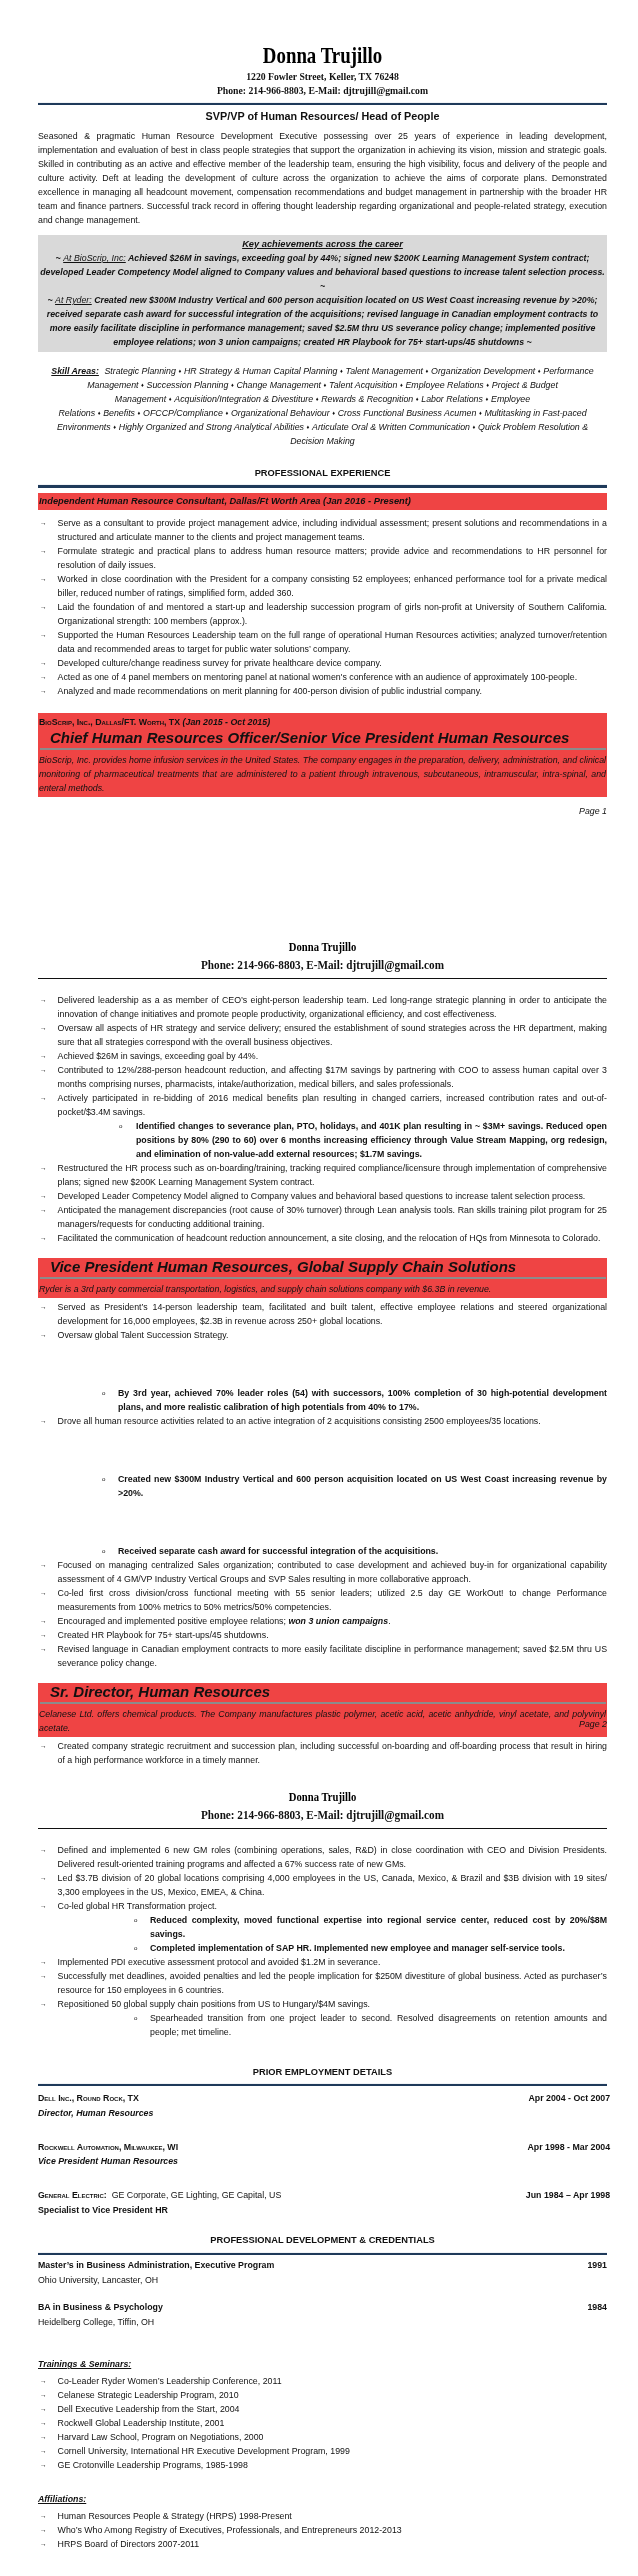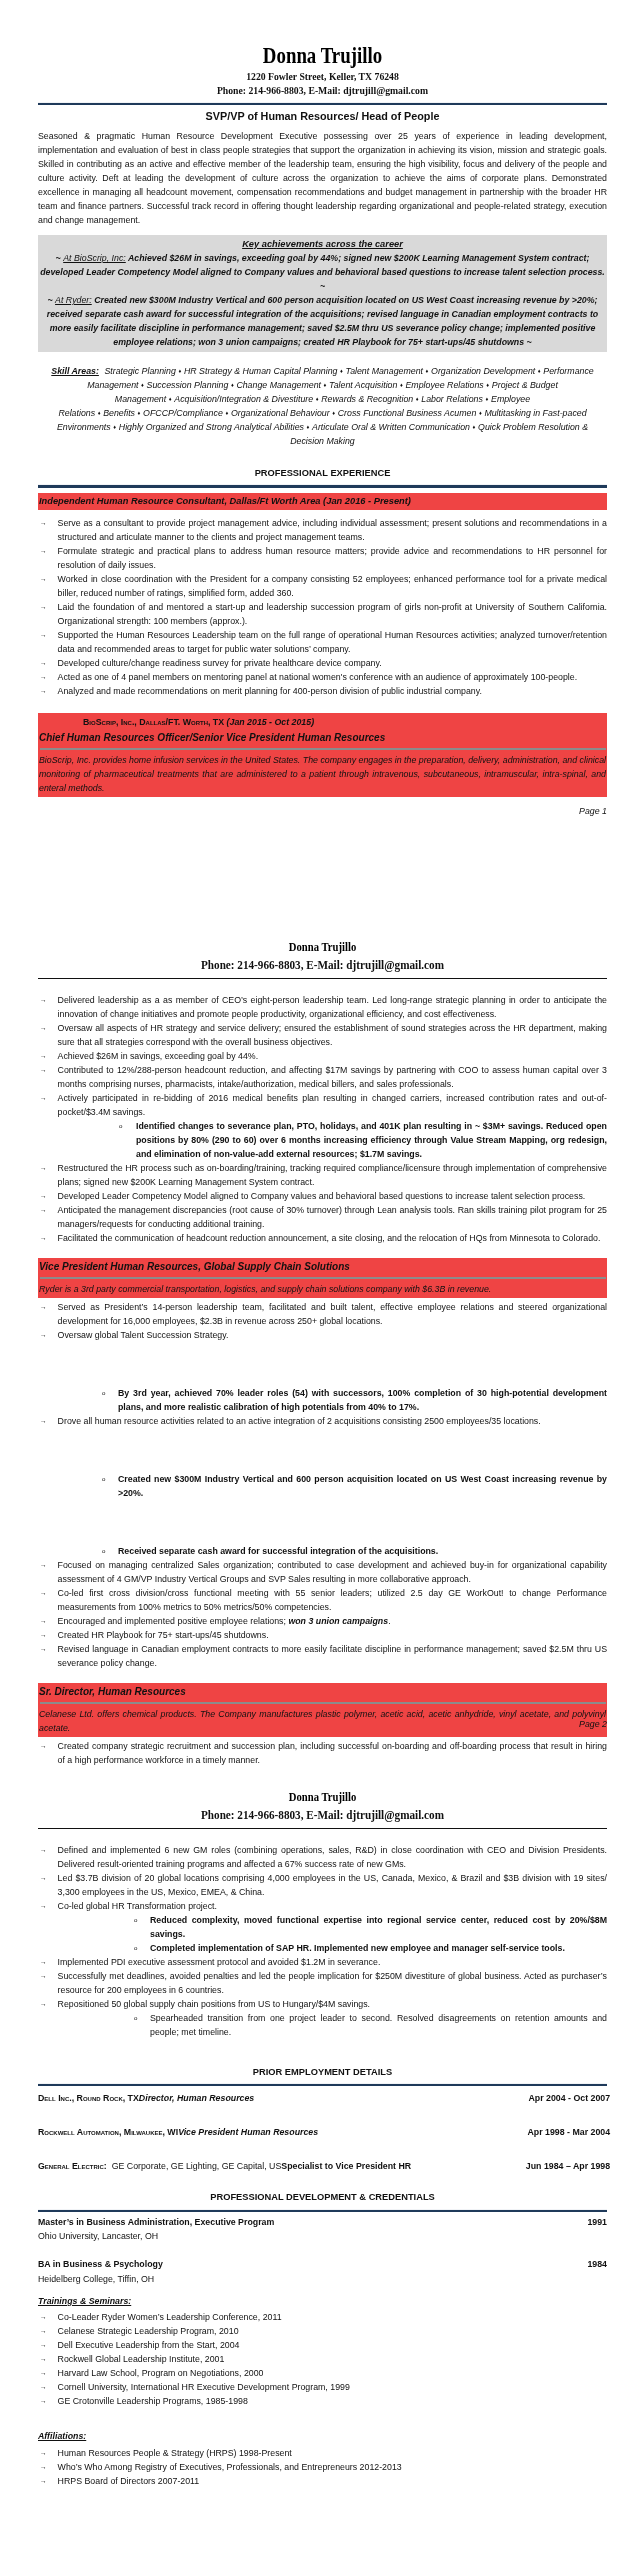--- a/index.html
+++ b/index.html
@@ -79,23 +79,23 @@
     margin-top: 18.5px;
   }
   .section-title + .rule-navy { margin-top: 4.1px; }
 
   .job-bar {
     background: #ef4444;
     margin-top: 5.2px;
     padding: 1px 1px 1px 1px;
   }
   .job-bar.single { font-style: italic; font-weight: bold; font-size: 9.3px; line-height: 15.5px; }
-  .company-line { font-weight: bold; font-size: 8.8px; line-height: 16.5px; font-variant: small-caps; padding-left: 44px; }
+  .company-line { font-weight: bold; font-size: 8.8px; line-height: 16.5px; font-variant: small-caps; }
   .company-line .dates { font-variant: normal; font-style: italic; }
-  .role-line { font-weight: bold; font-style: italic; font-size: 10px; line-height: 15.5px; }
+  .role-line { font-weight: bold; font-style: italic; font-size: 15px; line-height: 15.5px; margin-left: 11px; }
   .company-desc { font-style: italic; text-align: justify; font-size: 8.8px; line-height: 14px; padding-bottom: 1px; }
 
   ul.bullets { list-style: none; margin-top: 6.2px; }
   ul.bullets.tight { margin-top: 2.1px; }
   ul.bullets > li {
     position: relative;
     padding-left: 19.6px;
     text-align: justify;
     font-size: 8.8px;
     line-height: 14px;
@@ -132,34 +132,34 @@
     position: absolute;
     right: 32px;
     font-style: italic;
     font-size: 8.8px;
   }
   .page1 .page-num { top: 804px; }
   .page2 .page-num { top: 831px; }
 
   .prior-row { display: flex; justify-content: space-between; margin-top: 5.2px; }
   .prior-row + .prior-row { margin-top: 19.6px; }
-  .prior-left { display: flex; flex-direction: row; }
+  .prior-left { display: flex; flex-direction: column; }
   .prior-company { font-weight: bold; font-variant: small-caps; font-size: 8.8px; line-height: 14.4px; }
   .prior-role { font-weight: bold; font-style: italic; font-size: 8.8px; line-height: 14.4px; }
   .prior-role.upright { font-style: normal; }
   .prior-dates { font-weight: bold; font-size: 8.8px; line-height: 14.4px; margin-right: -3.1px; }
 
   .edu-row { display: flex; justify-content: space-between; margin-top: 3.1px; }
   .edu-row + .edu-school + .edu-row { margin-top: 13.4px; }
   .edu-degree { font-weight: bold; font-size: 8.8px; line-height: 14.4px; }
   .edu-year { font-weight: bold; font-size: 8.8px; line-height: 14.4px; }
   .edu-school { font-size: 8.8px; line-height: 14.4px; }
   .sub-heading {
     font-weight: bold; font-style: italic; text-decoration: underline;
-    font-size: 8.8px; line-height: 14.4px; margin-top: 8px;
+    font-size: 8.8px; line-height: 14.4px; margin-top: 28px;
   }
   .sub-heading.gap { margin-top: 20.6px; }
 </style>
 </head>
 <body>
 
 <div class="page page1">
   <div class="name">Donna Trujillo</div>
   <div class="address">1220 Fowler Street, Keller, TX 76248</div>
   <div class="contact">Phone: 214-966-8803, E-Mail: djtrujill@gmail.com</div>
@@ -285,21 +285,21 @@
   <ul class="bullets" style="margin-top:13.4px">
     <li><span class="arrow">→</span><span>Defined and implemented 6 new GM roles (combining operations, sales, R&amp;D) in close coordination with CEO and Division Presidents. </span><span class="b">Delivered result-oriented training programs and affected a 67% success rate of new GMs.</span></li>
     <li><span class="arrow">→</span><span>Led $3.7B division of 20 global locations comprising 4,000 employees in the US, Canada, Mexico, &amp; Brazil and $3B division with 19 sites/ 3,300 employees in the US, Mexico, EMEA, &amp; China.</span></li>
     <li><span class="arrow">→</span><span>Co-led global HR Transformation project.</span>
       <ul class="sub indent3" style="margin-left:-19.6px">
         <li><span class="circle">o</span><span>Reduced complexity, moved functional expertise into regional service center, reduced cost by 20%/$8M savings.</span></li>
         <li><span class="circle">o</span><span>Completed implementation of SAP HR.  Implemented new employee and manager self-service tools.</span></li>
       </ul>
     </li>
     <li><span class="arrow">→</span><span>Implemented PDI executive assessment protocol and </span><span class="b">avoided $1.2M in severance.</span></li>
-    <li><span class="arrow">→</span><span>Successfully met deadlines, avoided penalties and led the people implication for $250M divestiture of global business.  Acted as purchaser’s resource for 200 employees in 6 countries.</span></li>
+    <li><span class="arrow">→</span><span>Successfully met deadlines, avoided penalties and led the people implication for $250M divestiture of global business.  Acted as purchaser’s resource for 150 employees in 6 countries.</span></li>
     <li><span class="arrow">→</span><span>Repositioned 50 global supply chain positions from US to Hungary/$4M savings.</span>
       <ul class="sub indent3" style="margin-left:-19.6px">
         <li class="normal"><span class="circle">o</span><span>Spearheaded transition from one project leader to second. Resolved disagreements on retention amounts and people; met timeline.</span></li>
       </ul>
     </li>
   </ul>
 
   <div class="section-title" style="margin-top:27px">PRIOR EMPLOYMENT DETAILS</div>
   <div class="rule-navy"></div>
 

